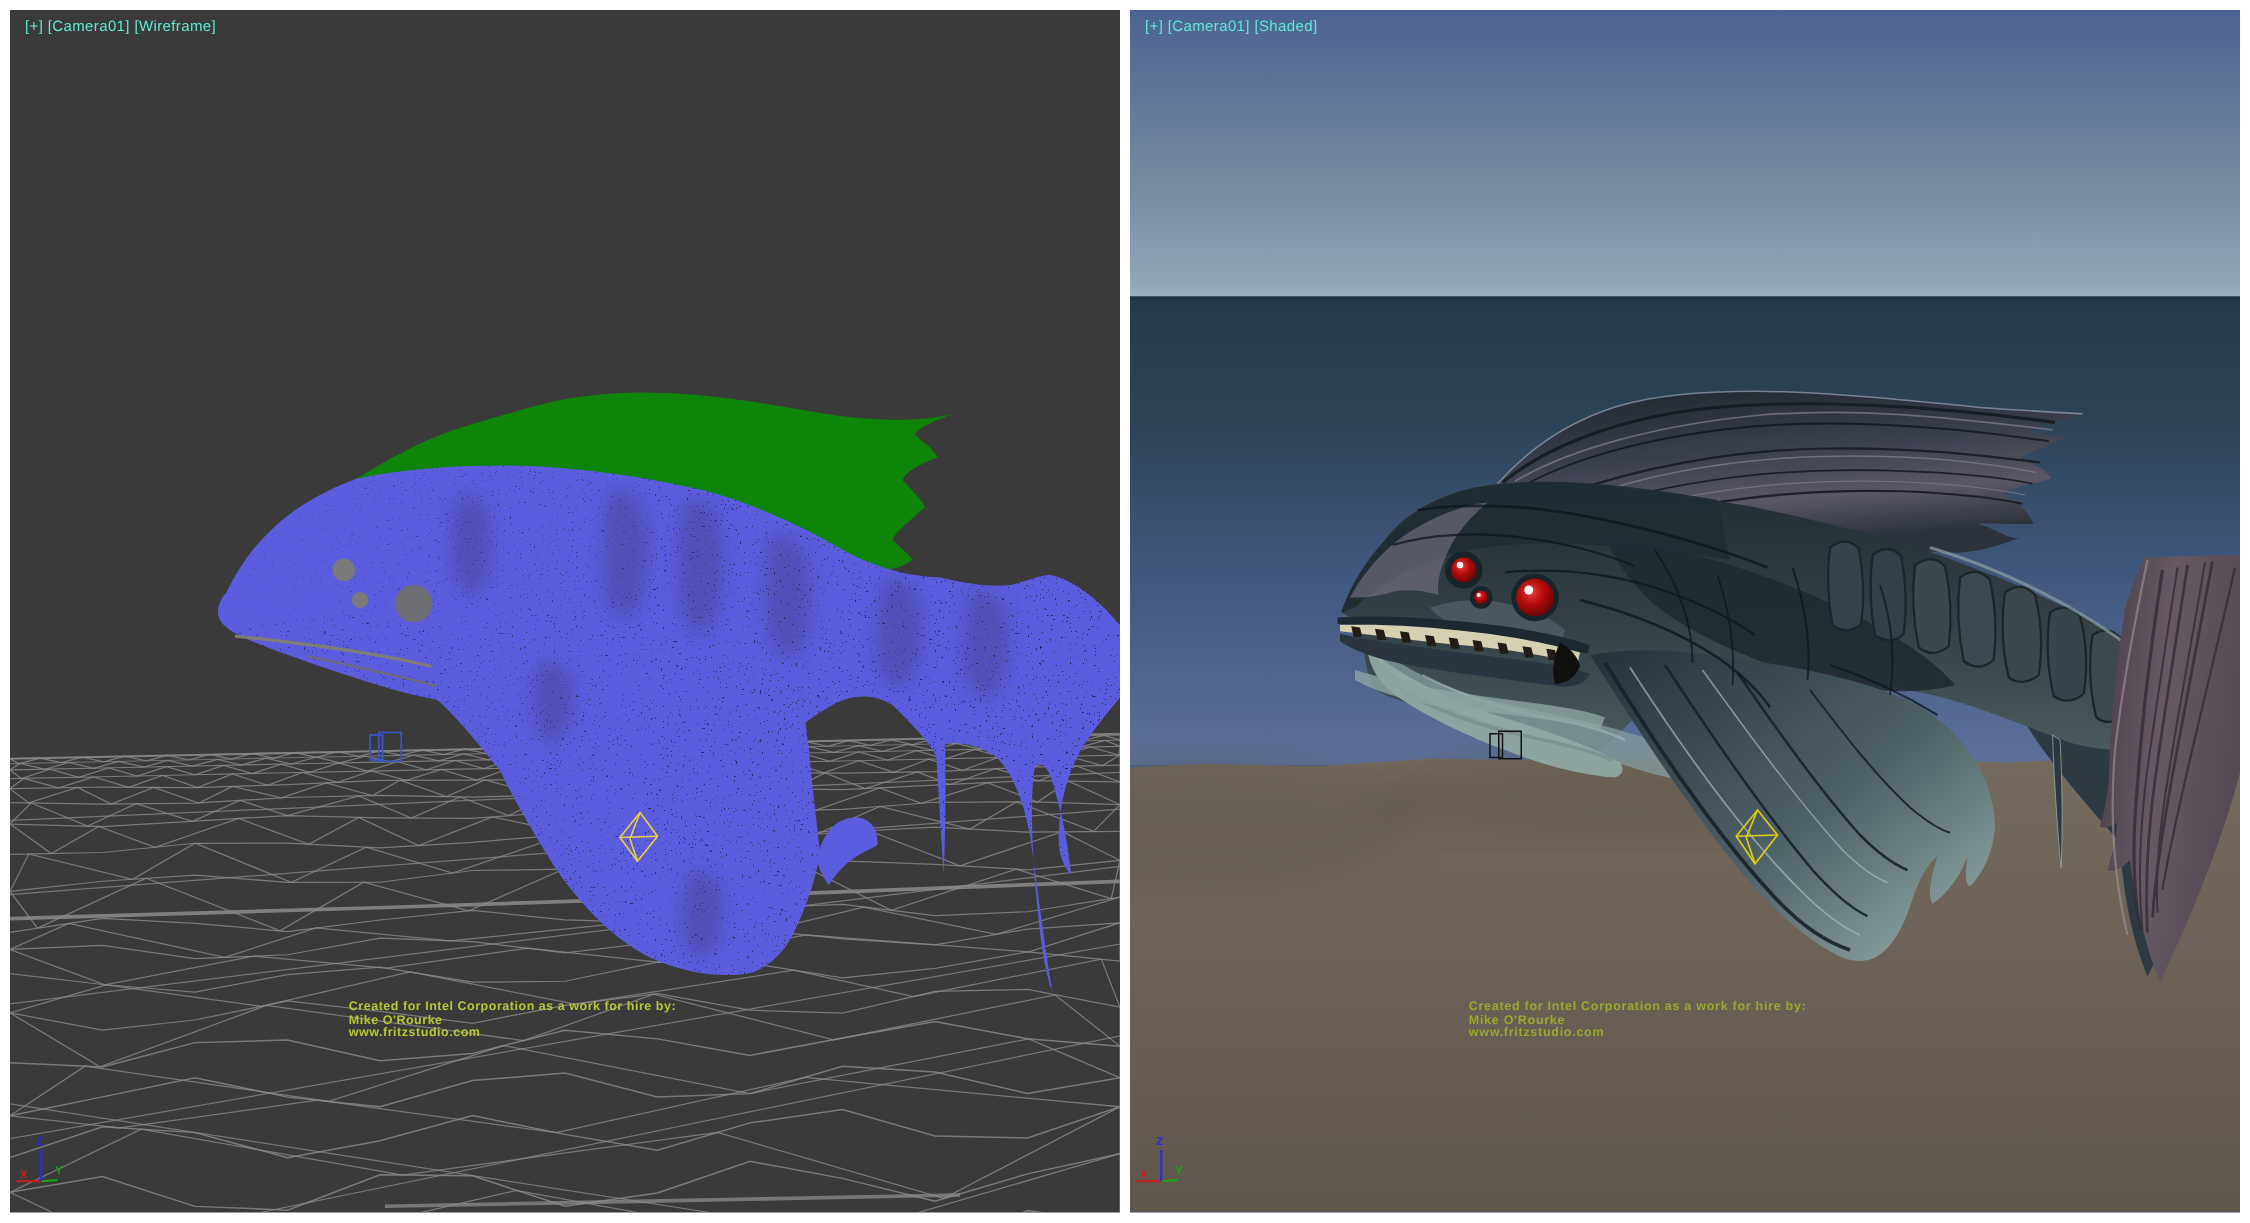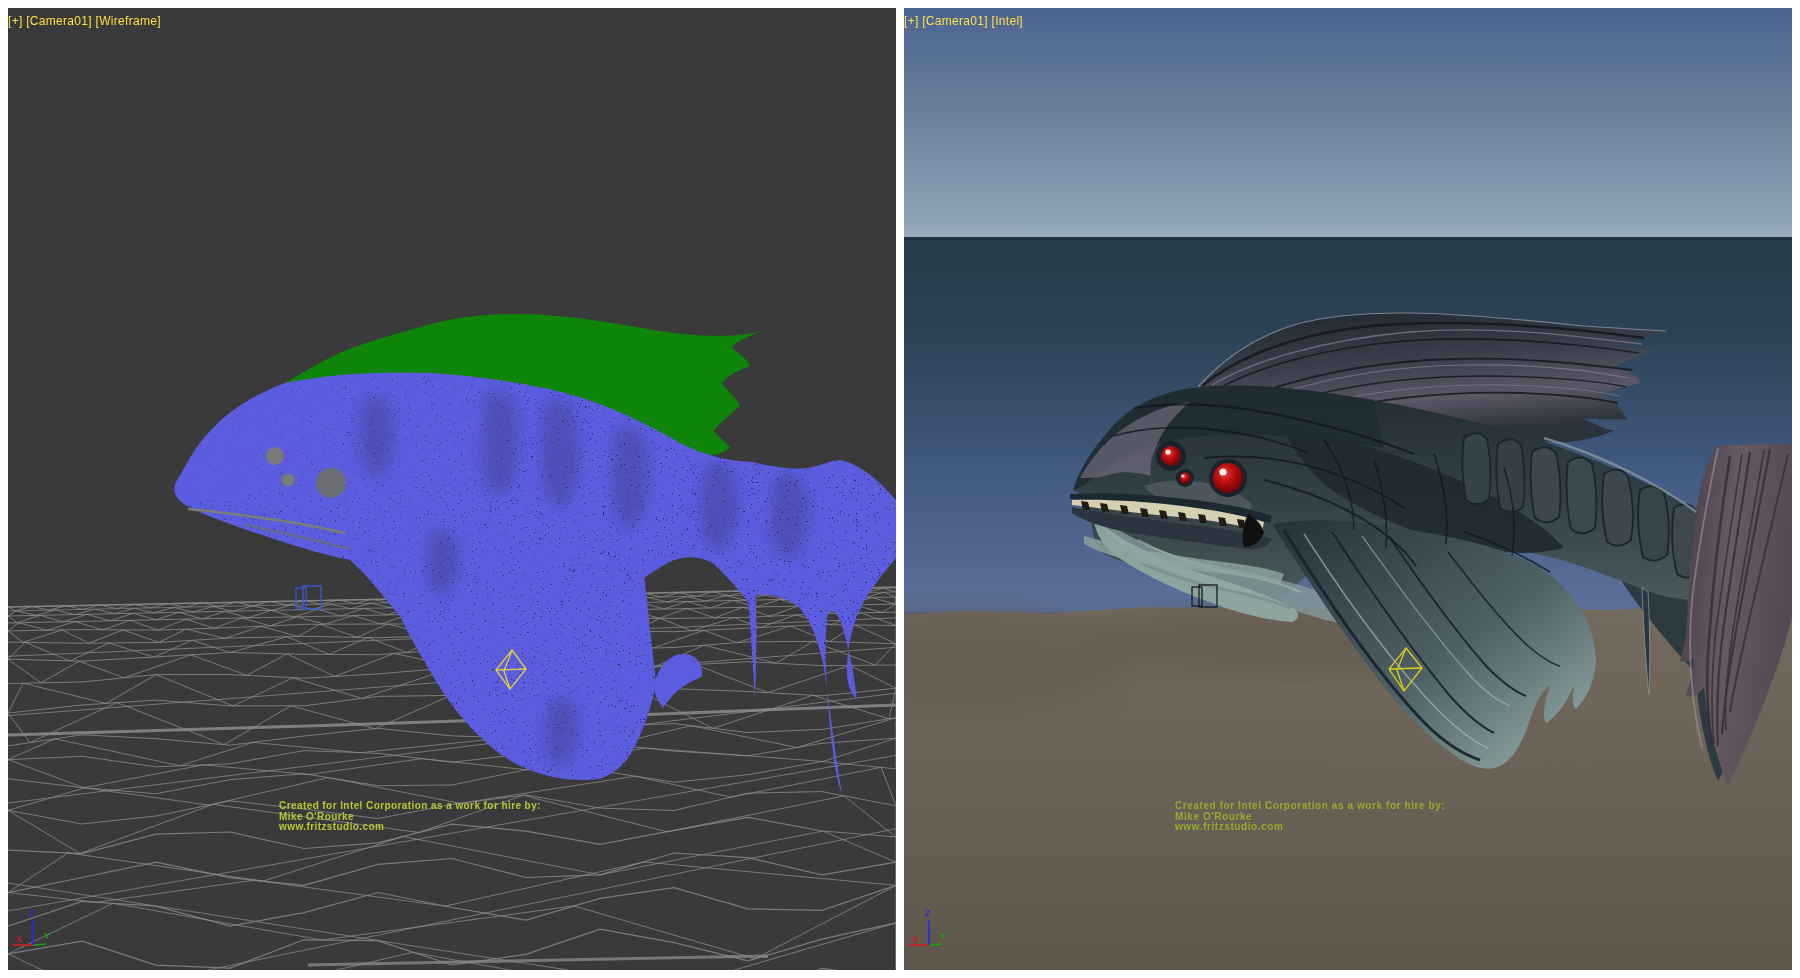--- a/index.html
+++ b/index.html
@@ -1,18 +1,18 @@
 <!DOCTYPE html>
 <html><head><meta charset="utf-8"><title>vp</title><style>
 html,body{margin:0;padding:0;background:#ffffff;width:1800px;height:978px;overflow:hidden}
 .vp{position:absolute;top:8px;width:888px;height:962px;overflow:hidden}
 #vpL{left:8px;background:#3a3a3a}
 #vpR{left:904px;background:#4b6391}
 svg{position:absolute;left:0;top:0}
-.lbl{position:absolute;left:0;top:6px;font:12px "Liberation Sans",sans-serif;color:#fde047;letter-spacing:0.3px}
+.lbl{position:absolute;left:12px;top:6px;font:12px "Liberation Sans",sans-serif;color:#5eead4;letter-spacing:0.3px}
 .cred{position:absolute;font:bold 10px/10.5px "Liberation Sans",sans-serif;white-space:pre;letter-spacing:0.42px}
 </style></head><body>
 <div class="vp" id="vpL">
 <svg width="888" height="962" viewBox="0 0 888 962">
 <g stroke="#8c8c8c" fill="none" stroke-width="1">
 <polyline points="0,599.0 74,597.4 148,595.8 222,594.2 296,592.7 370,591.1 444,589.5 518,587.9 592,586.3 666,584.8 740,583.2 814,581.6 888,580.0" stroke-width="1" opacity="0.65"></polyline>
 <polyline points="0,603.0 74,601.4 148,599.8 222,598.2 296,596.7 370,595.1 444,593.5 518,591.9 592,590.3 666,588.8 740,587.2 814,585.6 888,584.0" stroke-width="1" opacity="0.65"></polyline>
 <polyline points="0,608.0 74,606.4 148,604.8 222,603.2 296,601.7 370,600.1 444,598.5 518,596.9 592,595.3 666,593.8 740,592.2 814,590.6 888,589.0" stroke-width="1" opacity="0.8"></polyline>
 <polyline points="0,615.0 74,613.4 148,611.8 222,610.2 296,608.7 370,607.1 444,605.5 518,603.9 592,602.3 666,600.8 740,599.2 814,597.6 888,596.0" stroke-width="1" opacity="0.8"></polyline>
 <polyline points="0,622.9 74,621.6 148,622.1 222,619.7 296,616.3 370,616.0 444,615.9 518,612.6 592,610.0 666,610.4 740,609.3 814,605.7 888,604.1" stroke-width="1" opacity="0.8"></polyline>
@@ -369,16 +369,16 @@
 <line x1="25" y1="937" x2="38" y2="936" stroke="#12a912"></line>
 <line x1="25" y1="912" x2="25" y2="937" stroke="#2a2ae0"></line>
 </g>
 <g font-family="Liberation Sans, sans-serif" font-size="9" font-weight="bold">
 <text x="8" y="934" fill="#c81e1e">X</text>
 <text x="36" y="931" fill="#12a912">Y</text>
 <text x="21" y="908" fill="#2a2ae0">Z</text>
 </g>
 
 </svg>
-<div class="lbl">[+] [Camera01] [Intel]</div>
+<div class="lbl">[+] [Camera01] [Shaded]</div>
 <div class="cred" style="left:271px;top:793px;color:#97aa2e;letter-spacing:0.58px">Created for Intel Corporation as a work for hire by:
 Mike O'Rourke
 www.fritzstudio.com</div>
 </div>
 </body></html>

